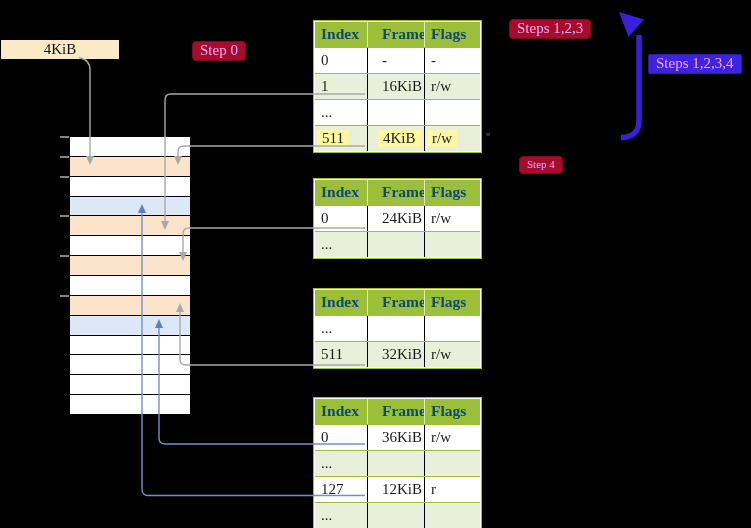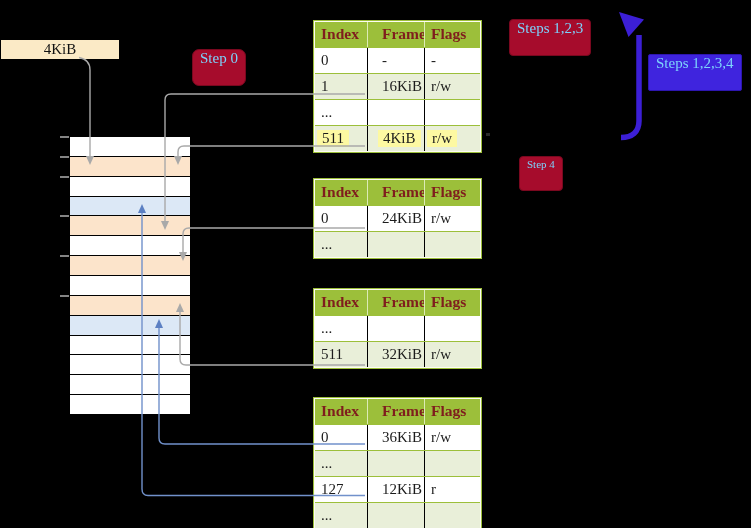--- a/index.html
+++ b/index.html
@@ -21,31 +21,31 @@
   .trow{display:flex; height:26px; box-sizing:border-box; background:#ffffff;}
   .trow + .trow{border-top:1.5px solid #9cbf3a;}
   .trow.shaded{background:#e9efd9;}
   .trow.thead{height:25px; background:#9cbf3a;}
   .tcell{box-sizing:border-box; padding-left:6px; font-size:15px; color:#1b1b1b;
          line-height:24px; white-space:nowrap; overflow:hidden;}
   .tcell:nth-child(1){width:52px;}
   .tcell:nth-child(2){width:57px;padding-left:14px;}
   .tcell:nth-child(3){flex:1;}
   .trow:not(.thead) .tcell + .tcell{border-left:1.5px solid #000;}
-  .thead .tcell{color:#7f1d1d; font-weight:bold; font-size:15.5px; line-height:24px;}
+  .thead .tcell{color:#0c4a6e; font-weight:bold; font-size:15.5px; line-height:24px;}
   .thead .tcell + .tcell{border-left:1.5px solid #dcebb6;}
   .hl{background:#fdf9a2; padding:0 5px 1px 5px; margin-left:-4px;}
   
   #page-size-box{position:absolute; left:1px; top:40px; width:118px; height:19px;
     background:#fbeac6; color:#111; font-size:15px; line-height:19px; text-align:center;}
-  .badge{position:absolute; color:#7dd3fc; font-size:15px; line-height:17px;
-         padding:0 7px 18px 7px; border-radius:4px; white-space:nowrap;font-family:Liberation Serif, serif;}
+  .badge{position:absolute; color:#f0abfc; font-size:15px; line-height:17px;
+         padding:0 7px 1px 7px; border-radius:4px; white-space:nowrap;font-family:Liberation Serif, serif;}
   .crimson{background:#a60c2c; border:1px solid #7a081f;}
   .blueviolet{background:#3f24de; border:1px solid #2d16b0; border-radius:2px;}
-  #badge-step0{left:192px; top:49px;border-radius:7px;}
+  #badge-step0{left:192px; top:41px;}
   #badge-steps123{left:509px; top:19px;}
   #badge-steps1234{left:648px; top:26px;margin-top:28px;}
   #badge-step4{left:519px; top:156px; font-size:11px; line-height:15px;}
   
   #overlay{position:absolute; left:0; top:0; pointer-events:none;}
 </style>
 </head>
 <body>
 
 <div id="canvas">

